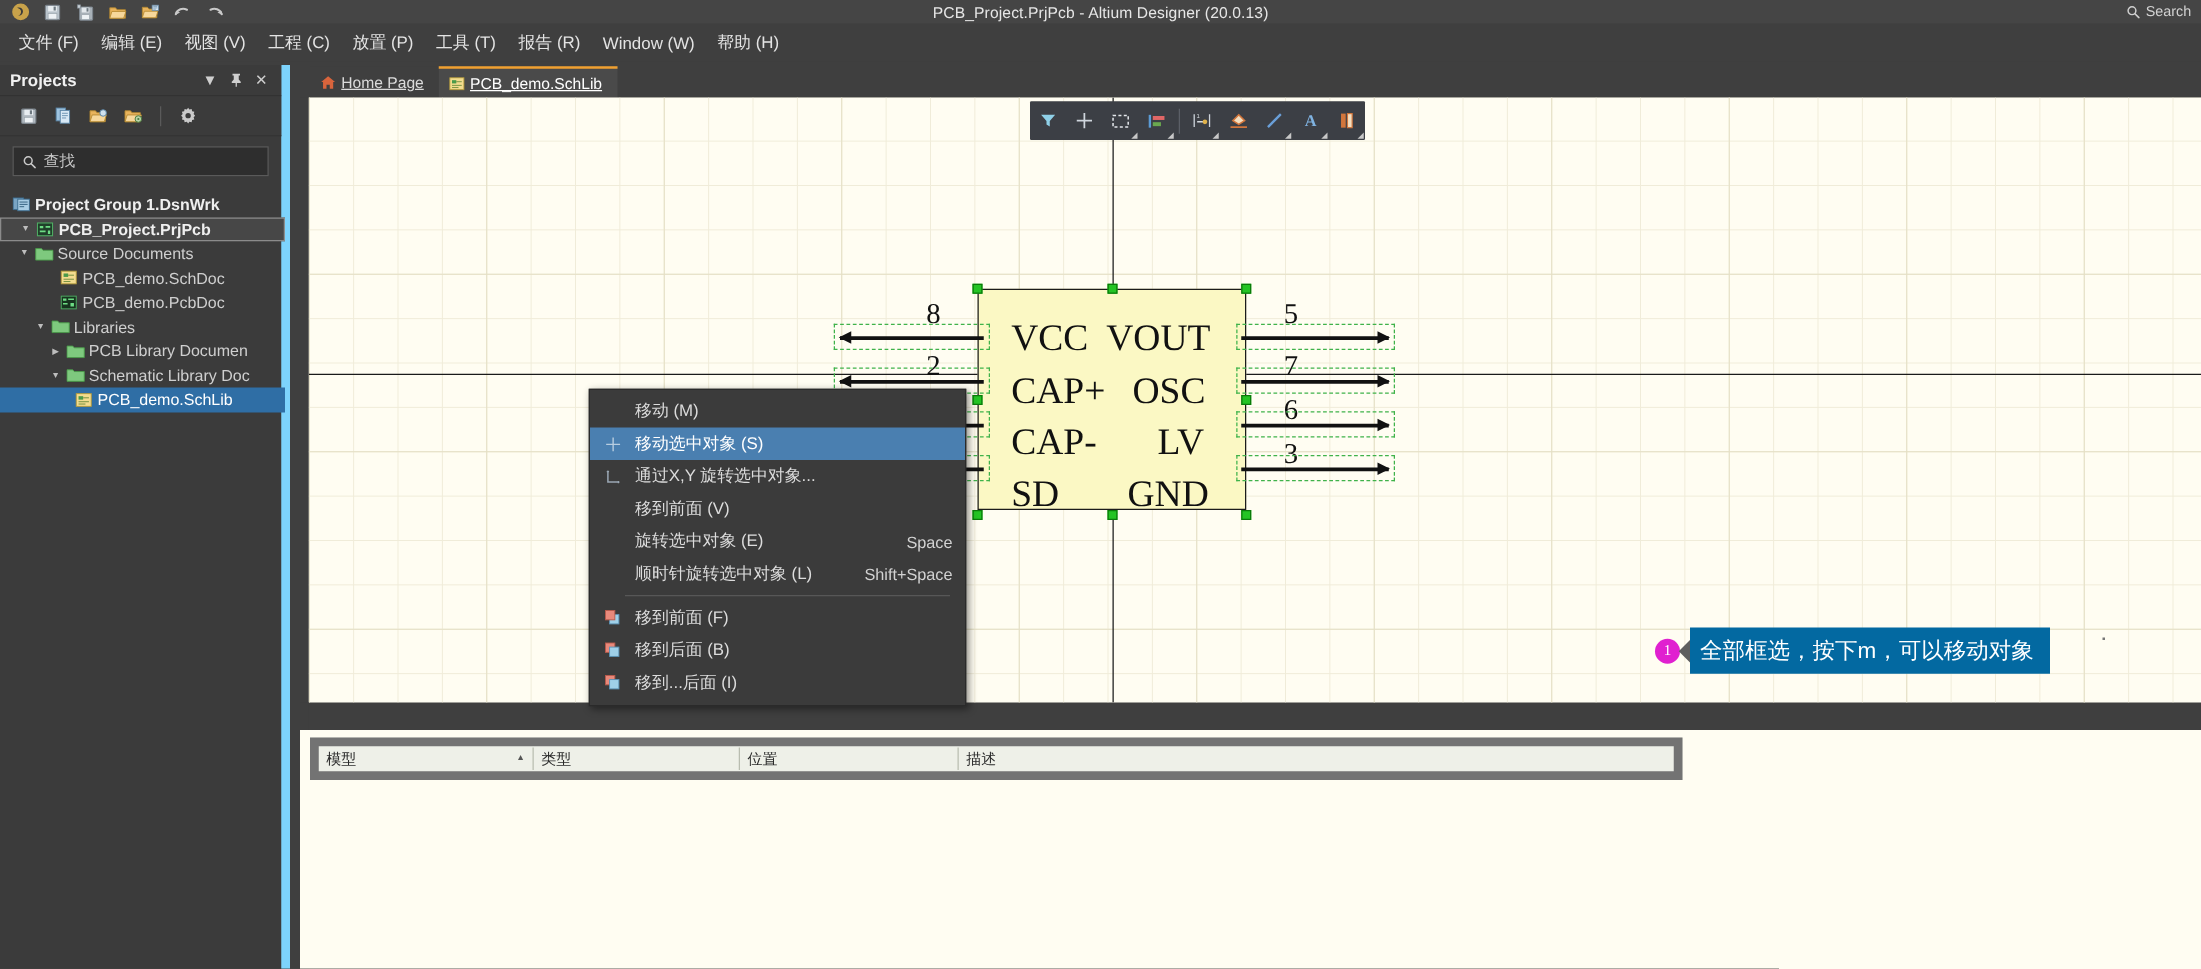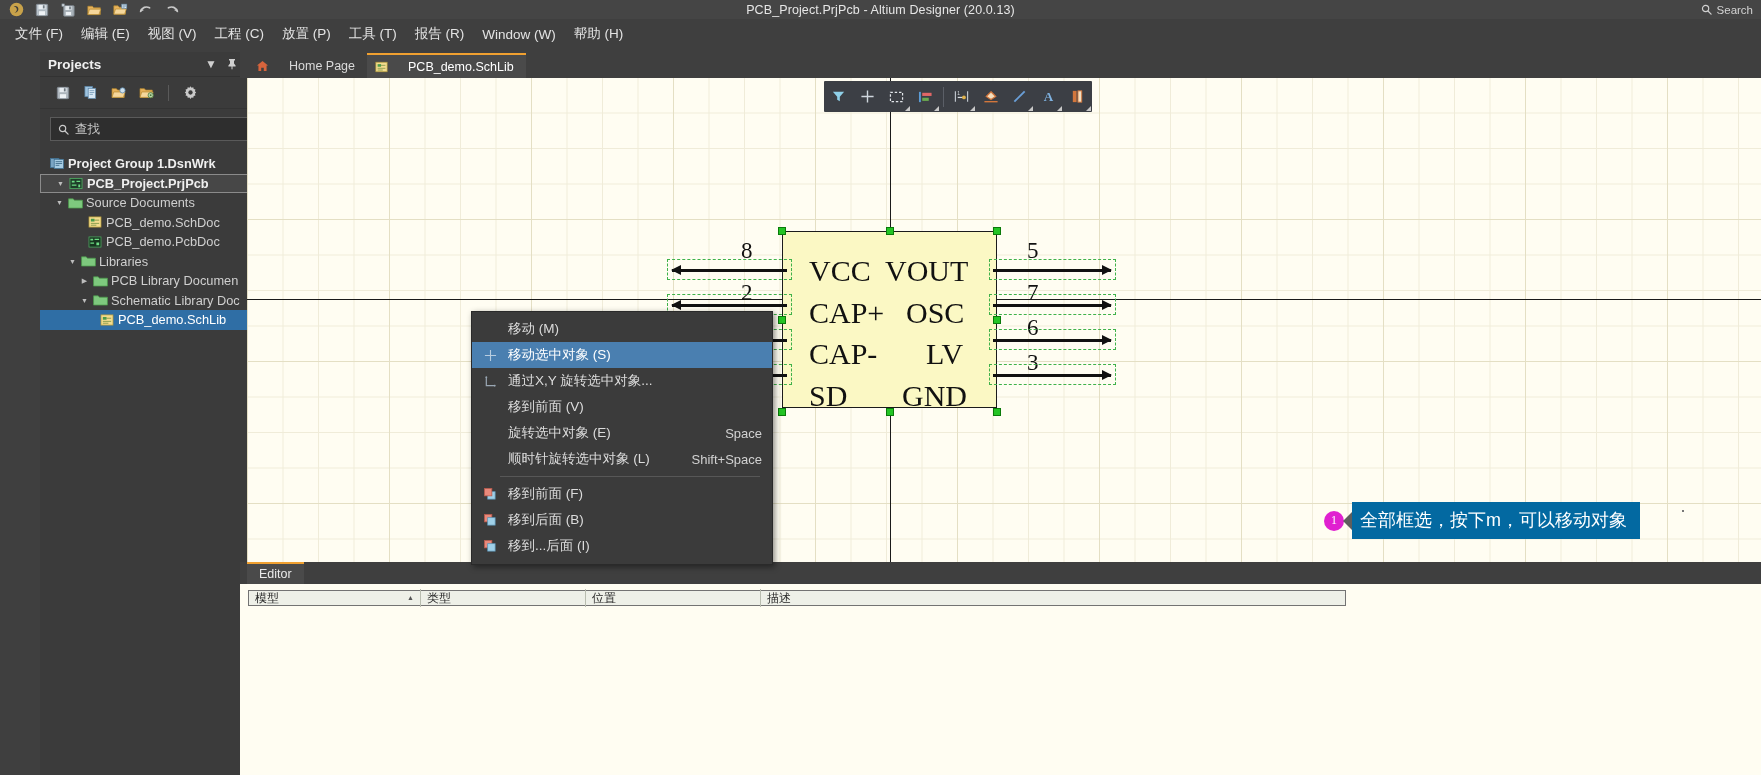--- a/index.html
+++ b/index.html
@@ -36,21 +36,21 @@
     position: absolute; left: 0; top: 19px; width: 1761px; height: 30px;
     background: #3f3f3f; display: flex; align-items: center; padding-left: 6px;
   }
   .menu-item {
     color: #e3e3e3; font-size: 13.5px; padding: 3px 9px; white-space: nowrap; cursor: default;
   }
 
   
   .projects {
     position: absolute; left: 0; top: 52px; width: 232px; height: 723px;
-    background: #3b3b3b; border-right: 4px solid #7dd3fc; margin-left: 40px;
+    background: #3b3b3b; border-right: 7px solid #7dd3fc;
   }
   .proj-head {
     height: 25px; background: #3b3b3b; display: flex; align-items: center;
     padding: 0 6px 0 8px; border-bottom: 1px solid #323232;
   }
   .proj-title { color: #f0f0f0; font-size: 13.5px; font-weight: bold; flex: 1; }
   .proj-head .hicon { color: #cfcfcf; font-size: 12px; padding: 0 5px; cursor: pointer; }
   .proj-toolbar {
     height: 32px; background: #3b3b3b; display: flex; align-items: center;
     gap: 2px; padding-left: 10px; border-bottom: 1px solid #343434;
@@ -74,22 +74,22 @@
   .trow.sel-outline { background: #474747; outline: 1px solid #8b8b8b; outline-offset: -1px; width: 228px; }
   .trow.sel-blue { background: #2f6ea5; width: 228px; }
   .trow.sel-blue .tlabel { color: #ffffff; }
 
   
   .tabbar {
     position: absolute; left: 240px; top: 52px; width: 1521px; height: 26px;
     background: #3f3f3f; display: flex; align-items: flex-end; padding-left: 8px;
   }
   .tab {
-    height: 25px; display: flex; align-items: center; gap: 20px; padding: 0 12px 0 8px;
-    background: #3f3f3f; color: #dadada; font-size: 12.5px; cursor: pointer;
+    height: 25px; display: flex; align-items: center; gap: 4px; padding: 0 12px 0 8px;
+    background: #3f3f3f; color: #dadada; font-size: 12.5px; cursor: pointer; text-decoration: underline;
   }
   .tab.active { background: #4a4a4a; border-top: 2px solid #f0a030; color: #ffffff; }
 
   
   .canvas {
     position: absolute; left: 247px; top: 78px; width: 1514px; height: 484px;
     background: #fffdf2; overflow: hidden;
   }
   .grid-minor {
     position: absolute; inset: 0;
@@ -198,21 +198,21 @@
   }
   .editor-tab {
     height: 22px; background: #4a4a4a; color: #eaeaea; font-size: 12.5px;
     display: flex; align-items: center; padding: 0 12px; border-top: 2px solid #f0a030;
   }
   .bottom-panel {
     position: absolute; left: 240px; top: 584px; width: 1521px; height: 191px; background: #fffdf2;
   }
   .bp-inner { position: absolute; left: 8px; top: 6px; width: 1098px; height: 178px; background: #fffdf2; }
   .bp-head {
-    height: 16px; background: #eef0e8; border: 1px solid #737373; display: flex; align-items: center;
+    height: 34px; background: #eef0e8; border: 7px solid #737373; display: flex; align-items: center;
     font-size: 12px; color: #2a2a2a;
   }
   .bp-col { height: 18px; display: flex; align-items: center; padding-left: 6px; border-right: 1px solid #b9bdb0; position: relative; }
   .bp-col .sorticon { position: absolute; right: 6px; top: 5px; color: #555; font-size: 7px; }
 
   .dark-pad-left { position: absolute; left: 240px; top: 562px; width: 7px; height: 213px; background: #3f3f3f; }
 
   svg { display: block; }
 </style>
 </head>
@@ -655,23 +655,20 @@
         <svg width="14" height="14" viewBox="0 0 15 15">
             <rect x="1.5" y="1.5" width="8" height="8" fill="#e8897b" stroke="#b85a4c" stroke-width=".8"></rect>
             <rect x="5" y="5" width="8" height="8" fill="#9fd0e8" stroke="#5b93b5" stroke-width=".8"></rect>
           </svg>
       </span>
       <span class="cm-label">移到...后面 (I)</span>
     </div>
   </div>
 
   <div class="dark-pad-left"></div>
-  <div class="editor-tabbar">
-    <div class="editor-tab">Editor</div>
-  </div>
 
   <div class="bottom-panel">
     <div class="bp-inner">
       <div class="bp-head">
         <div class="bp-col" style="width:172px;">
           <span>模型</span>
           <span class="sorticon">▲</span>
         </div>
         <div class="bp-col" style="width:165px;">
           <span>类型</span>

